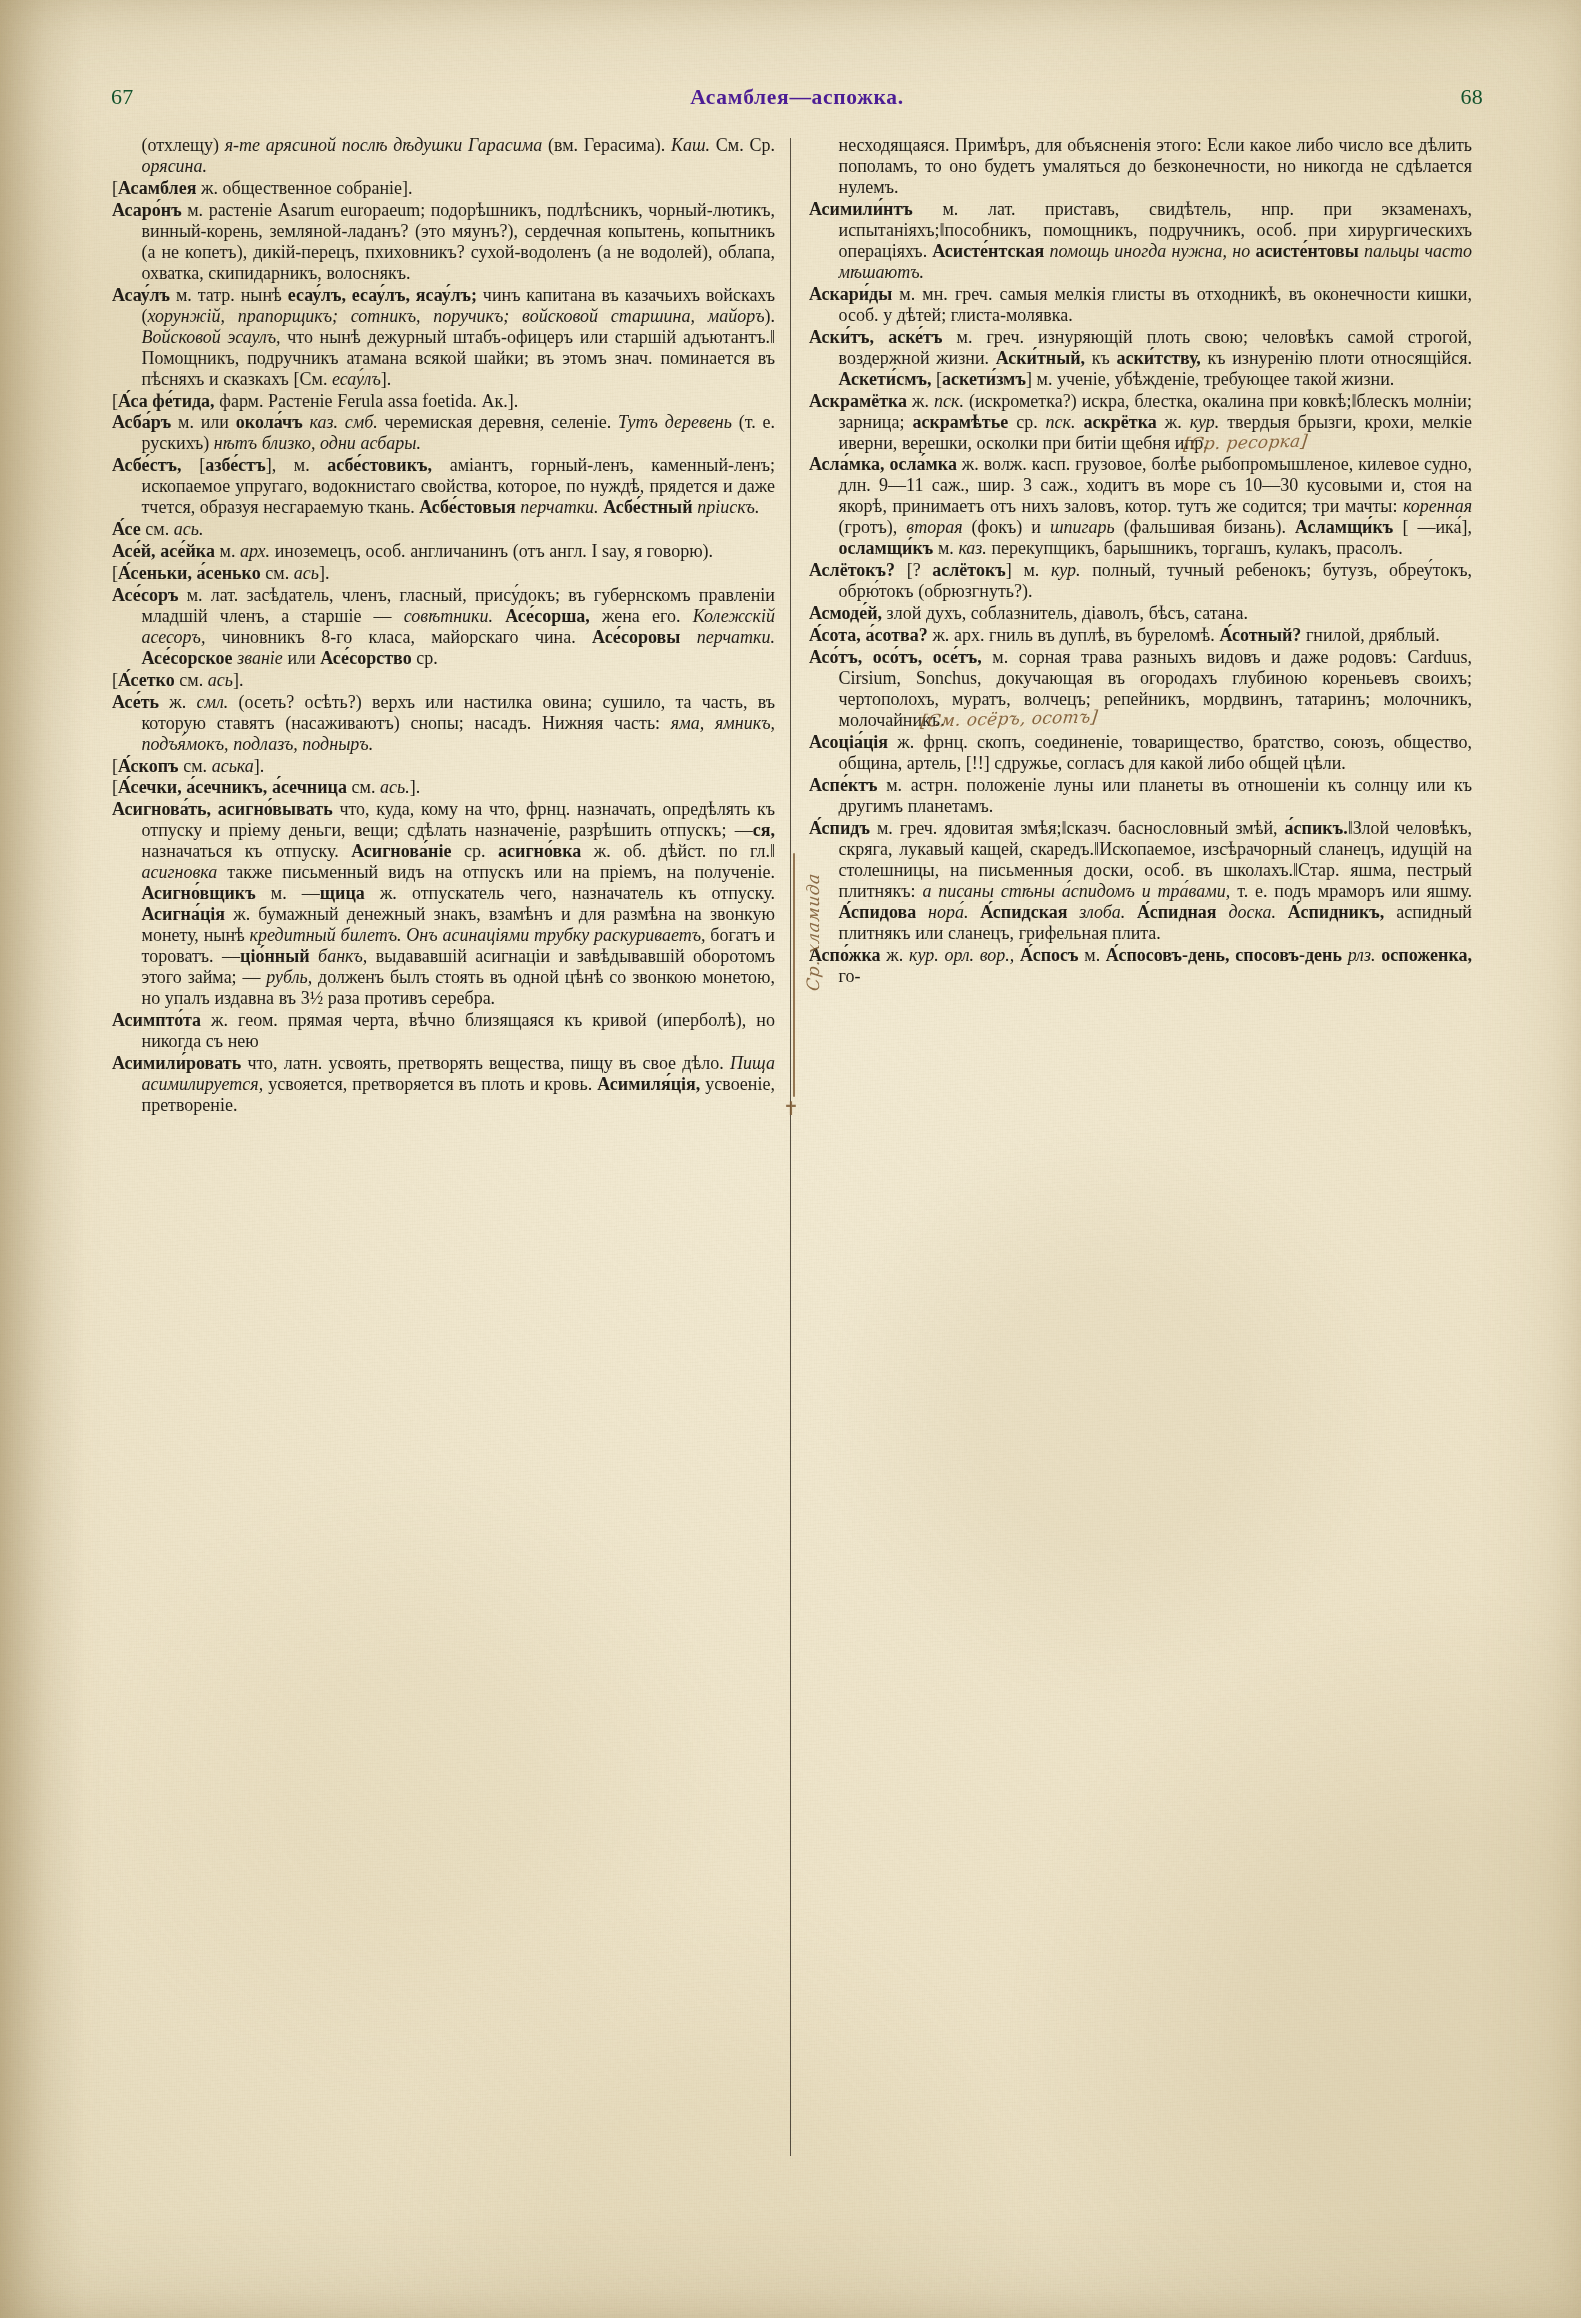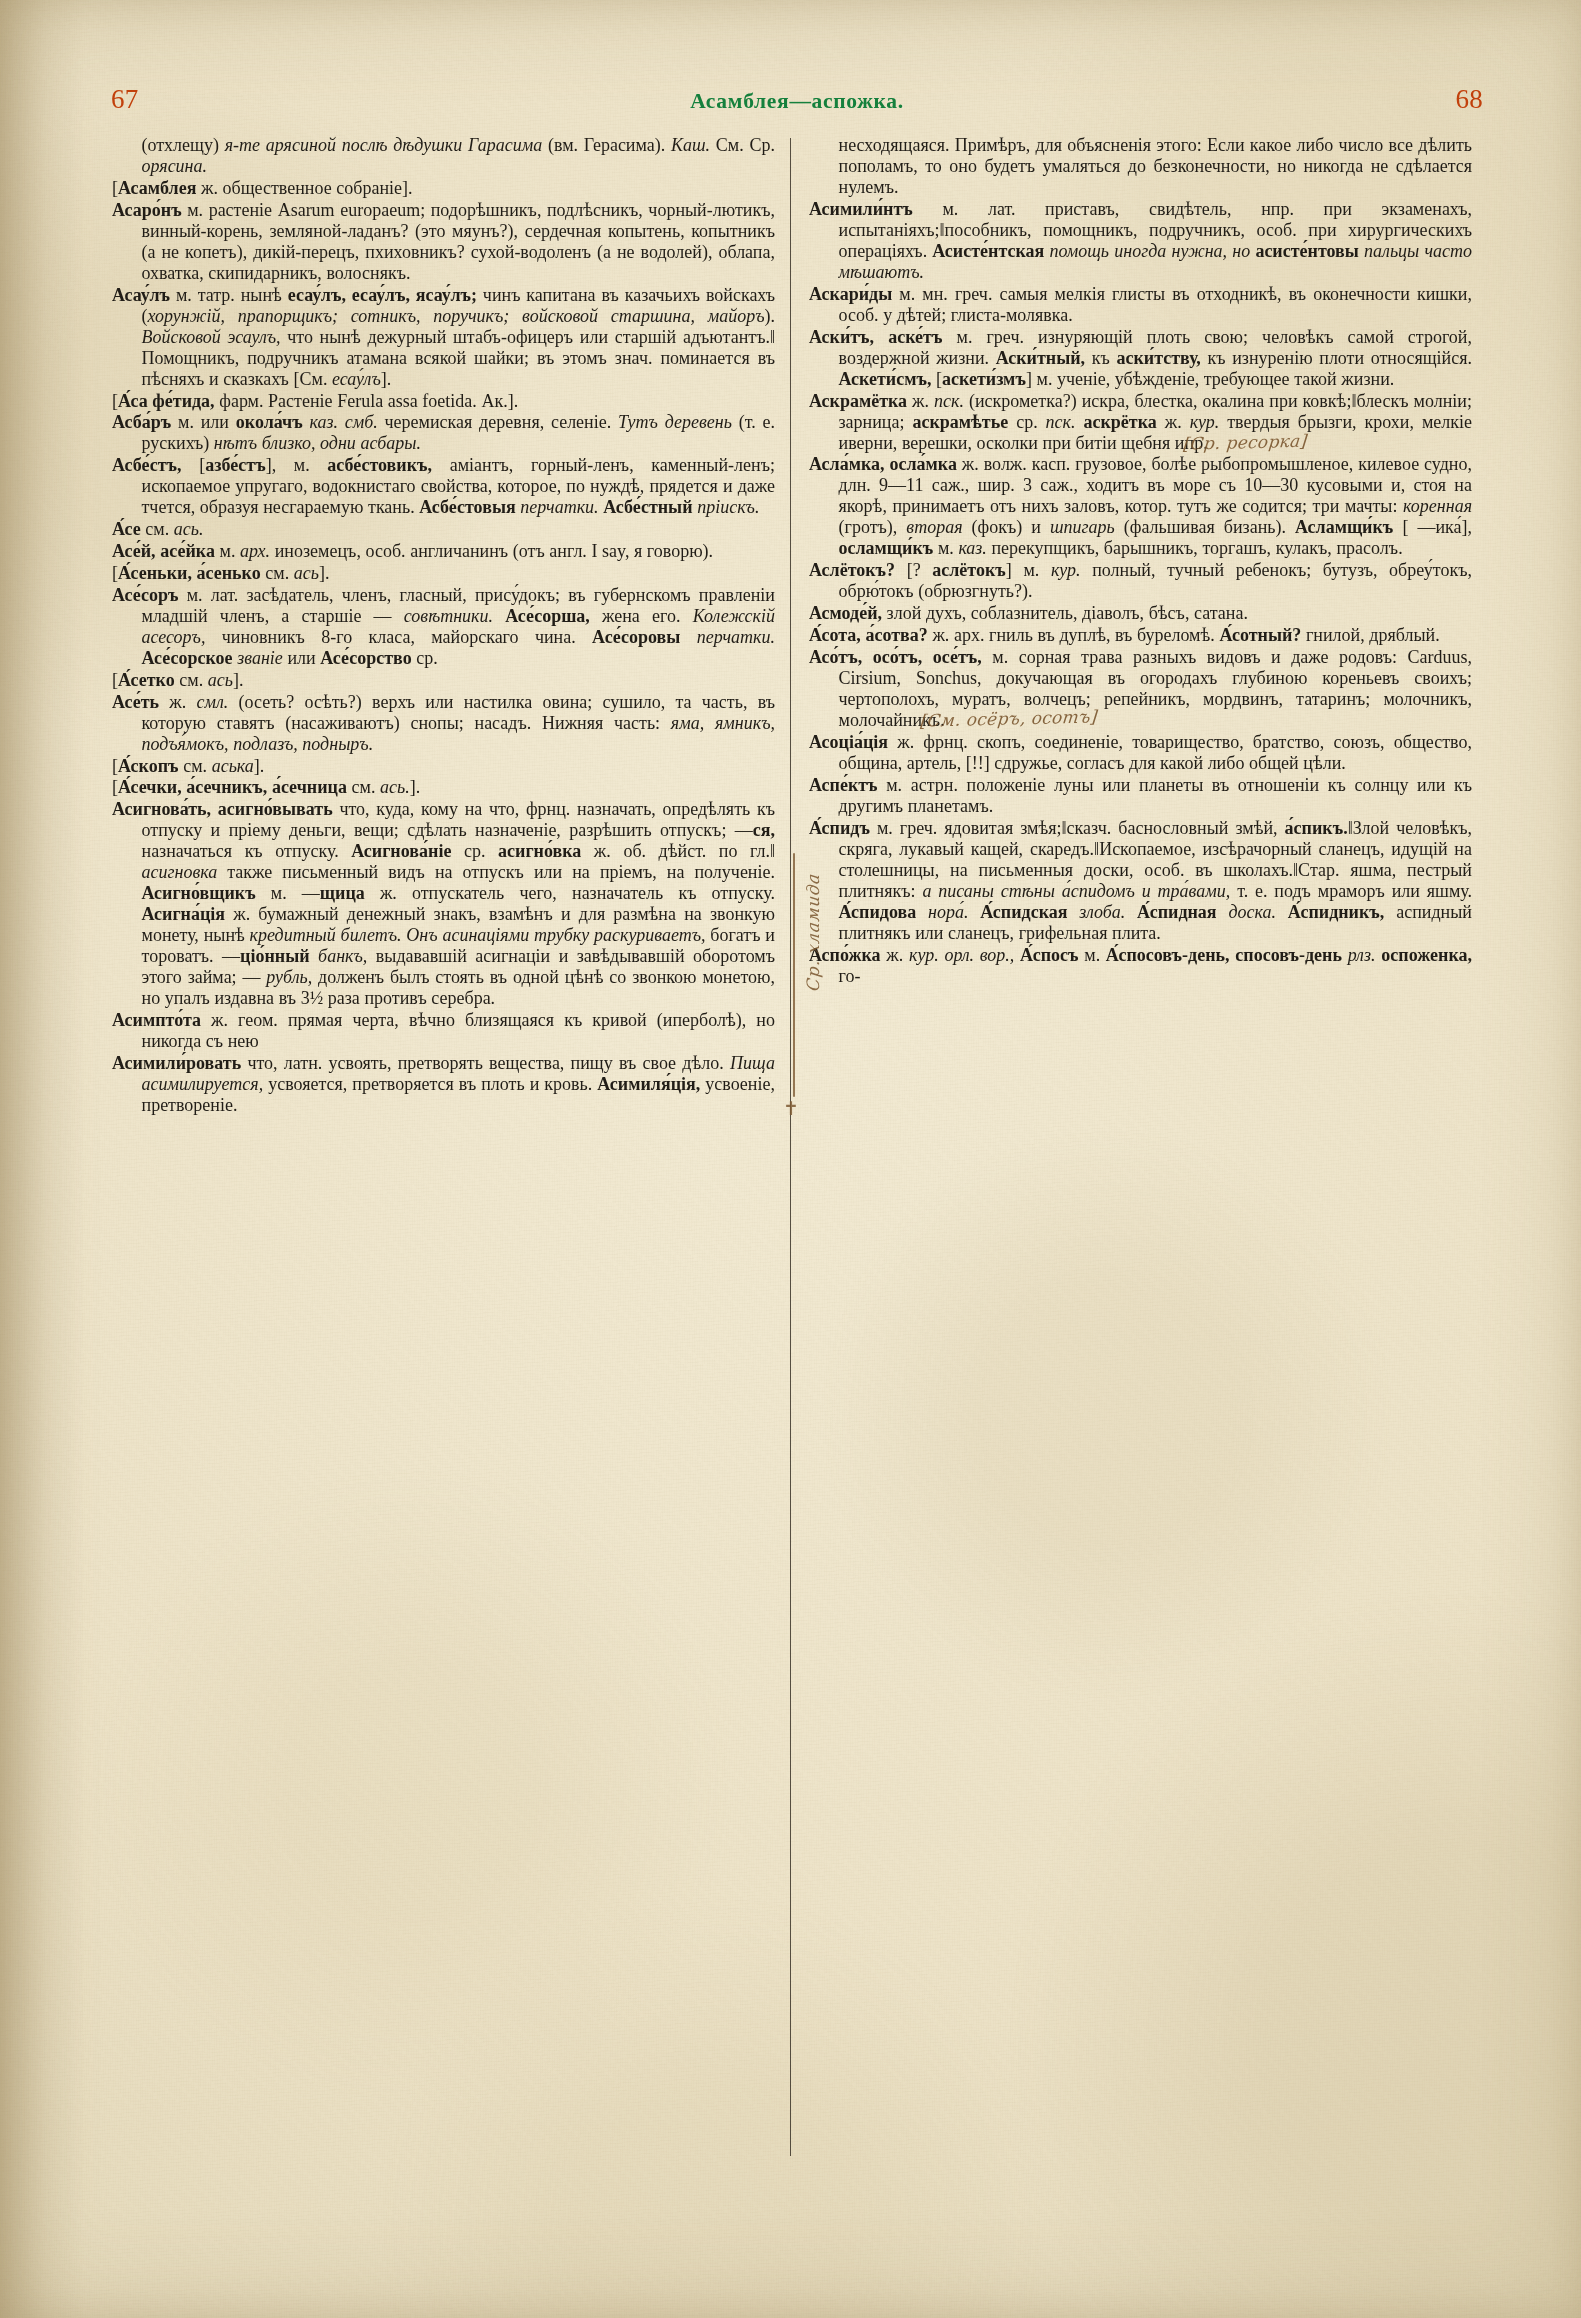--- a/index.html
+++ b/index.html
@@ -61,29 +61,29 @@
   
   .runhead {
     position: absolute;
     left: 111px; right: 99px; top: 84px;
     display: flex;
     align-items: baseline;
     justify-content: space-between;
     color: #27231c;
   }
   .folio {
-    font-size: 27px;
+    font-size: 22px;
     letter-spacing: 0.3px;
-    color: #c2410c;
+    color: #14532d;
   }
   .runhead-title {
     font-size: 21.5px;
     font-weight: bold;
     letter-spacing: 0.7px;
-    color: #15803d;
+    color: #4c1d95;
   }
 
   
   .columns {
     position: absolute;
     left: 112px;
     top: 135px;
     width: 1361px;
     display: flex;
     gap: 34px;

